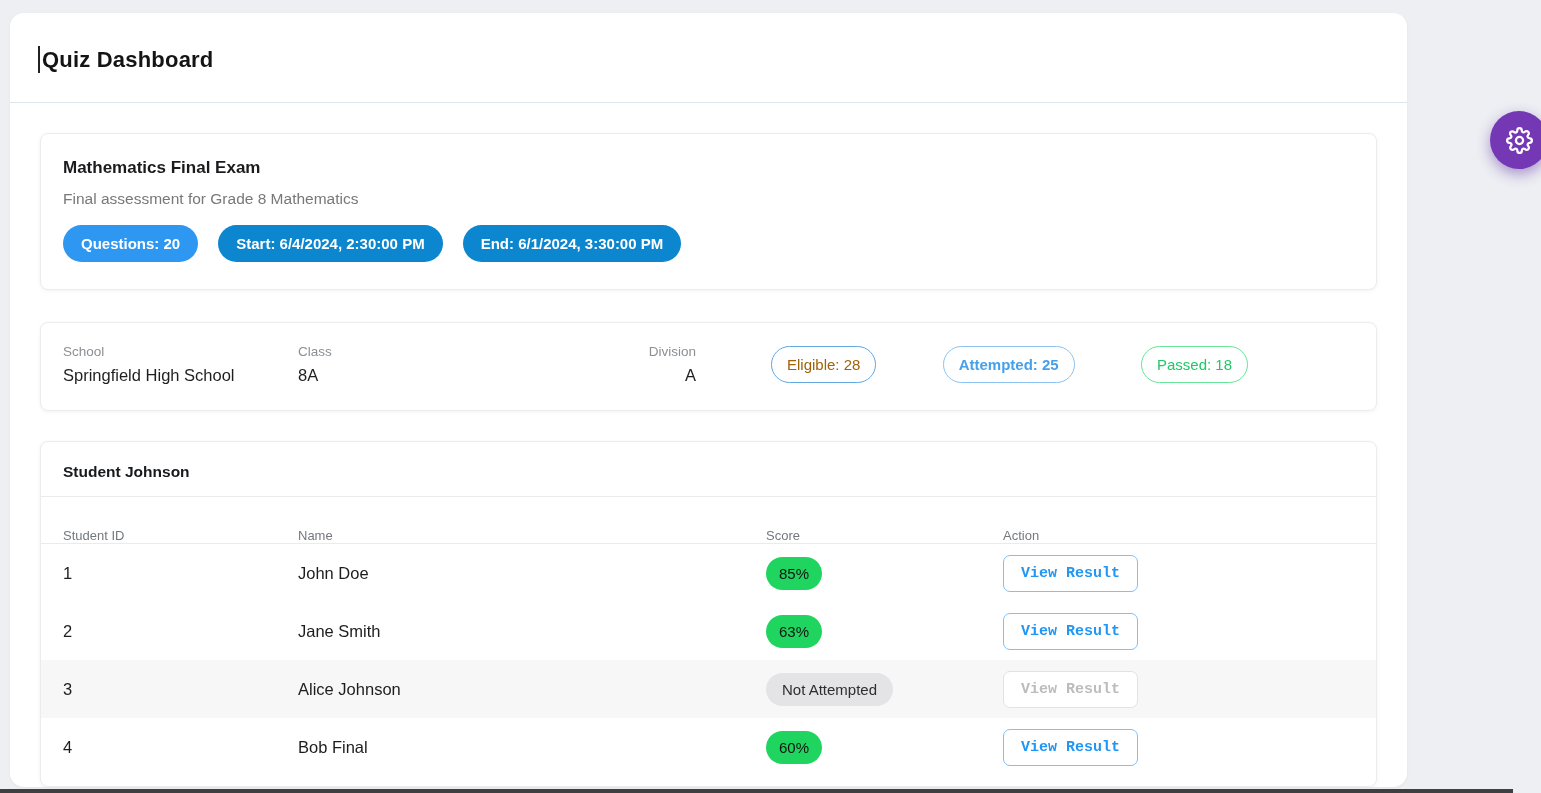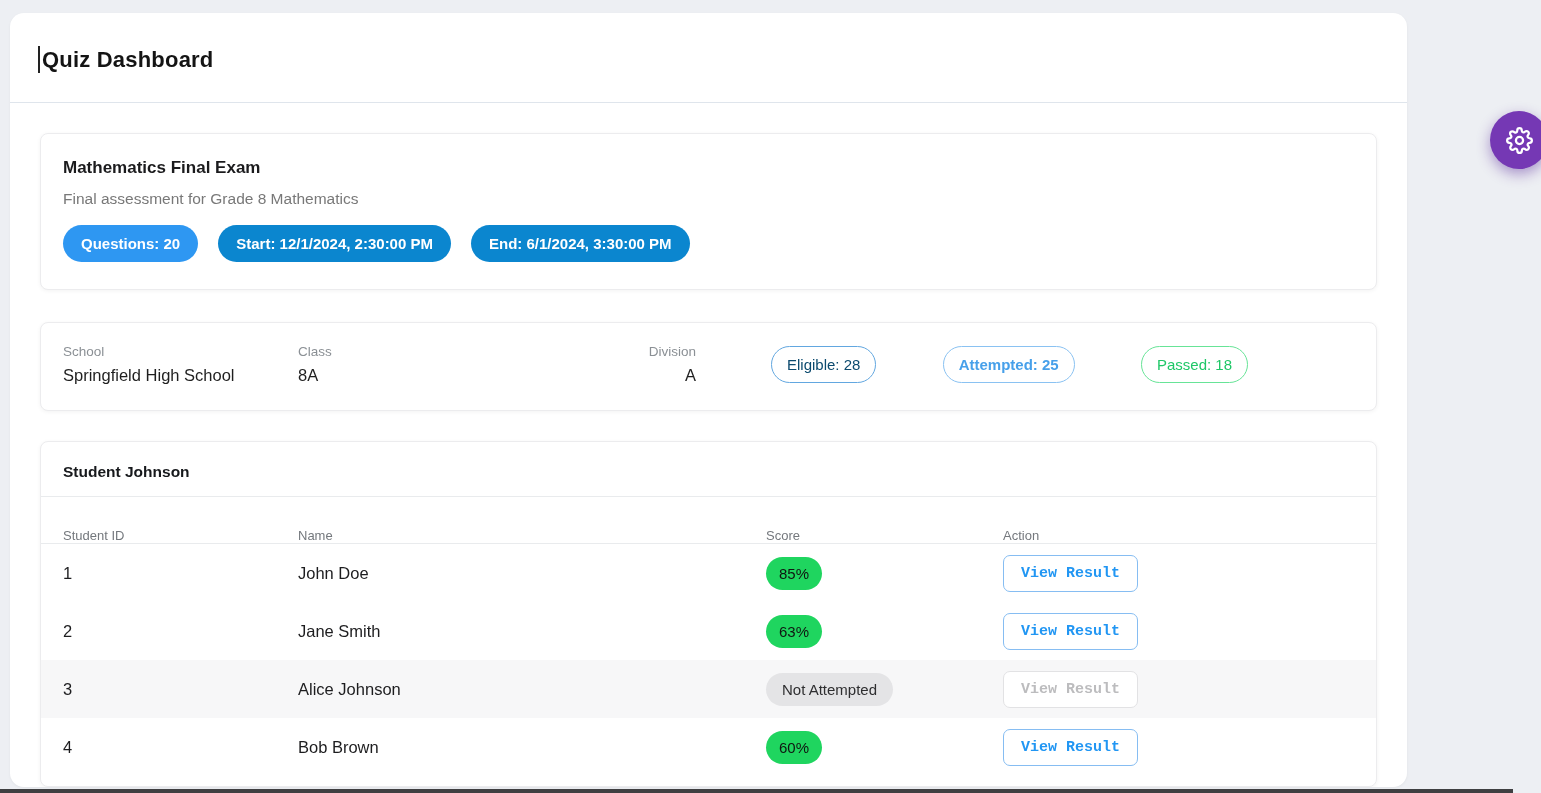--- a/index.html
+++ b/index.html
@@ -54,21 +54,21 @@
   .field:nth-child(1) { width: 235px; }
   .field:nth-child(2) { width: 238px; }
   .field:nth-child(3) { width: 160px; text-align: right; }
   .field-label { font-size: 13.5px; color: #8b9095; margin-bottom: 7px; }
   .field-value { font-size: 16.5px; color: #1f1f1f; }
   .stats { flex: 1; display: flex; justify-content: space-between; padding: 0 106px 0 75px; align-items: center; }
   .stat-badge {
     border: 1px solid; border-radius: 19px;
     padding: 9px 15px; font-size: 15px; background: #fff; white-space: nowrap;
   }
-  .stat-badge:nth-child(1) { color: #0c4a6e; border-color: #62a7e0; text-align: center; }
+  .stat-badge:nth-child(1) { color: #a16207; border-color: #62a7e0; text-align: center; }
   .stat-badge:nth-child(2) { color: #47a0ea; border-color: #8ac2f2; font-weight: bold; }
   .stat-badge:nth-child(3) { color: #1fc767; border-color: #67e497; }
 
   
   .scores-card { padding-bottom: 10px; }
   .scores-heading-wrap { padding: 21px 22px 15px 22px; border-bottom: 1px solid #e9ebed; }
   .scores-heading { font-size: 15.5px; font-weight: bold; color: #17191c; }
   .table-header {
     display: flex; align-items: flex-end; height: 47px;
     padding-left: 22px; border-bottom: 1px solid #e9ebed;
@@ -116,21 +116,21 @@
     <h1 class="page-title">Quiz Dashboard</h1>
   </div>
 
   <div class="content">
 
     <section class="card exam-card">
       <div class="exam-title">Mathematics Final Exam</div>
       <div class="exam-subtitle">Final assessment for Grade 8 Mathematics</div>
       <div class="pill-row">
         <span class="pill">Questions: 20</span>
-        <span class="pill">Start: 12/1/2024, 2:30:00 PM</span>
+        <span class="pill">Start: 6/4/2024, 2:30:00 PM</span>
         <span class="pill">End: 6/1/2024, 3:30:00 PM</span>
       </div>
     </section>
 
     <section class="card class-card">
       <div class="field">
         <div class="field-label">School</div>
         <div class="field-value">Springfield High School</div>
       </div>
       <div class="field">
@@ -187,21 +187,21 @@
     <div class="col-score">
       <span class="score-badge score-na">Not Attempted</span>
     </div>
     <div class="col-action">
       <button class="view-btn disabled">View Result</button>
     </div>
   </div>
 
   <div class="table-row">
     <div class="col-id">4</div>
-    <div class="col-name">Bob Brown</div>
+    <div class="col-name">Bob Final</div>
     <div class="col-score">
       <span class="score-badge score-pass">60%</span>
     </div>
     <div class="col-action">
       <button class="view-btn">View Result</button>
     </div>
   </div>
 </div>
     </section>
 

